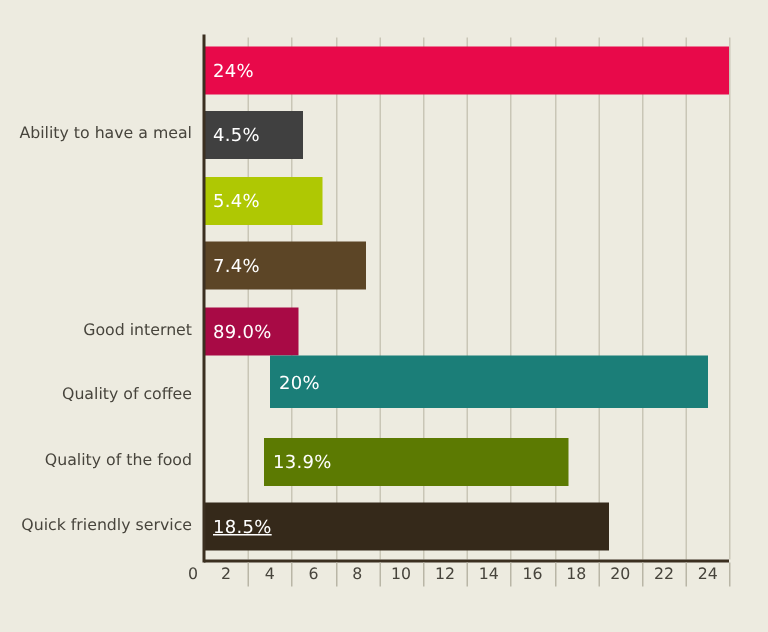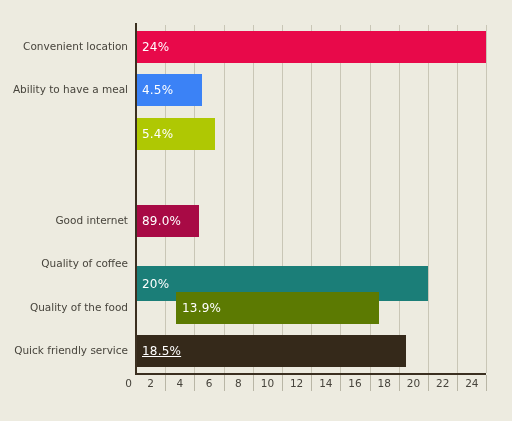--- a/index.html
+++ b/index.html
@@ -129,21 +129,20 @@
     font-size: 10.5px;
     color: #47443c;
   }
 </style>
 </head>
 <body>
 
 <div id="chart-root">
 
   <div class="cat-labels">
-      <div class="cat-label" style="top: 14.75px; color: rgb(71, 68, 60);">Convenient location</div>
       <div class="cat-label" style="top: 58.25px; color: rgb(71, 68, 60);">Ability to have a meal</div>
       <div class="cat-label" style="top: 188.75px; color: rgb(71, 68, 60);">Good internet</div>
       <div class="cat-label" style="top: 232.25px; color: rgb(71, 68, 60);">Quality of coffee</div>
       <div class="cat-label" style="top: 275.75px; color: rgb(71, 68, 60);">Quality of the food</div>
       <div class="cat-label" style="top: 319.25px; color: rgb(71, 68, 60);">Quick friendly service</div>
     </div>
 
   <div class="plot-area">
     <div class="gridlines">
         <div class="gridline" style="left: 29.2063px;"></div>
@@ -159,35 +158,40 @@
         <div class="gridline" style="left: 321.27px;"></div>
         <div class="gridline" style="left: 350.476px;"></div>
       </div>
     <div class="rows">
         <div class="row" style="top: 5.75px; height: 32px;">
           <div class="bar" style="width: 350.476px; background: rgb(232, 9, 74);">
             <span class="bar-value" style="color: rgb(255, 255, 255);">24%</span>
           </div>
         </div>
         <div class="row" style="top: 49.25px; height: 32px;">
-          <div class="bar" style="width: 65.7143px; background: #3b82f6;">
+          <div class="bar" style="width: 65.7143px; background: #404040;">
             <span class="bar-value" style="color: rgb(255, 255, 255);">4.5%</span>
           </div>
         </div>
         <div class="row" style="top: 92.75px; height: 32px;">
           <div class="bar" style="width: 78.8571px; background: rgb(175, 200, 3); text-align: right;">
             <span class="bar-value" style="color: rgb(255, 255, 255);">5.4%</span>
           </div>
         </div>
+        <div class="row" style="top: 136.25px; height: 32px;">
+          <div class="bar" style="width: 108.063px; background: rgb(92, 69, 38);">
+            <span class="bar-value" style="color: rgb(255, 255, 255);">7.4%</span>
+          </div>
+        </div>
         <div class="row" style="top: 179.75px; height: 32px;">
           <div class="bar" style="width: 62.7937px; background: rgb(168, 10, 69);">
             <span class="bar-value" style="color: rgb(255, 255, 255);">89.0%</span>
           </div>
         </div>
-        <div class="row" style="top: 241px; height: 35px;">
+        <div class="row" style="top: 212px; height: 35px; margin-left: 44px;">
           <div class="bar" style="width: 292.063px; background: rgb(27, 126, 120);">
             <span class="bar-value" style="color: rgb(255, 255, 255);">20%</span>
           </div>
         </div>
         <div class="row" style="top: 266.75px; height: 32px;">
           <div class="bar" style="width: 202.984px; background: rgb(92, 122, 2); margin-left: 40px;">
             <span class="bar-value" style="color: rgb(255, 255, 255);">13.9%</span>
           </div>
         </div>
         <div class="row" style="top: 310.25px; height: 32px;">

